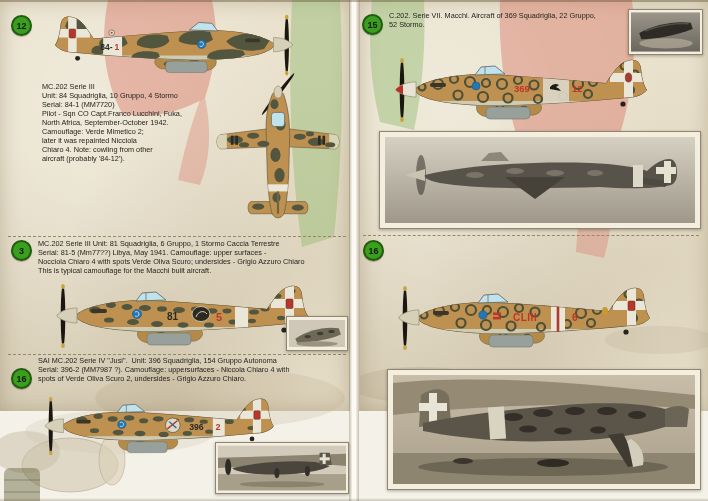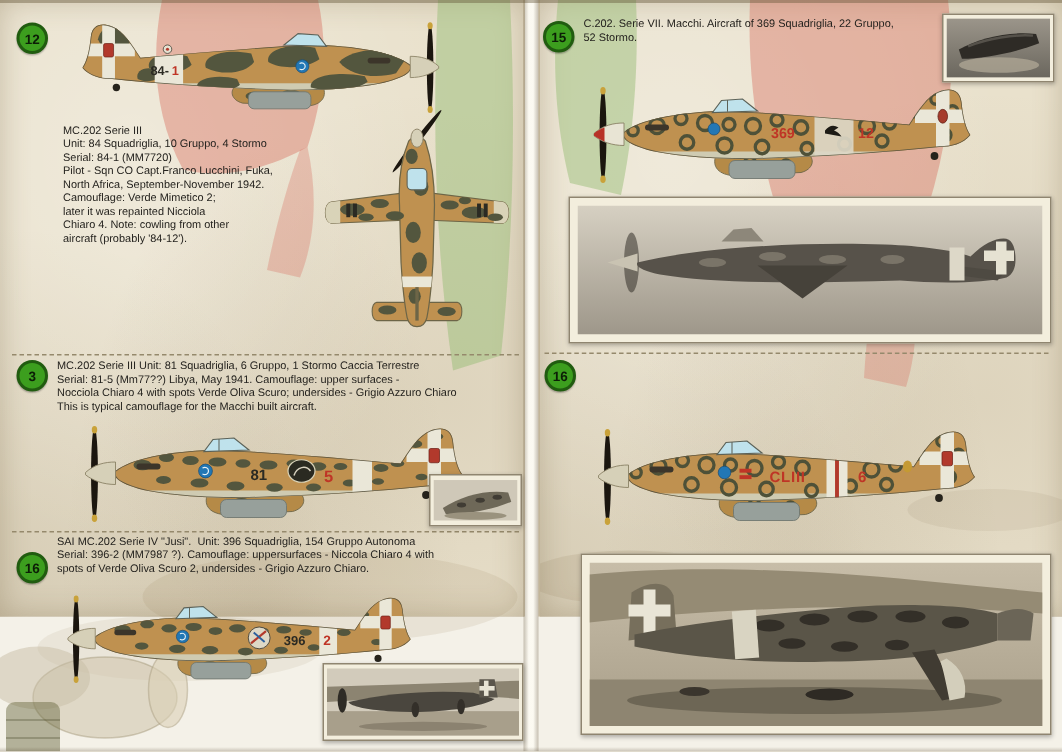--- a/index.html
+++ b/index.html
@@ -156,21 +156,21 @@
       </g>
       <rect x="60" y="28" width="13" height="14" rx="3" fill="#bfe2ec" stroke="#5c6258" stroke-width="0.7"></rect>
       <rect x="65.4" y="106" width="2.2" height="22" fill="#6d6547"></rect>
       <ellipse cx="66.5" cy="8" rx="4" ry="6" fill="#d6d0b8" stroke="#8a8165" stroke-width="0.6"></ellipse>
     </svg>
 
     <div class="desc" style="left:42px;top:82px">MC.202 Serie III
 Unit: 84 Squadriglia, 10 Gruppo, 4 Stormo
 Serial: 84-1 (MM7720)
 Pilot - Sqn CO Capt.Franco Lucchini, Fuka,
-North Africa, September-November 1942.
+North Africa, September-October 1942.
 Camouflage: Verde Mimetico 2;
 later it was repainted Nicciola
 Chiaro 4. Note: cowling from other
 aircraft (probably '84-12').</div>
 
     <div class="dash" style="left:8px;top:236px;width:338px"></div>
 
     <div class="badge" style="left:11px;top:240px">
       <span>3</span>
     </div>

